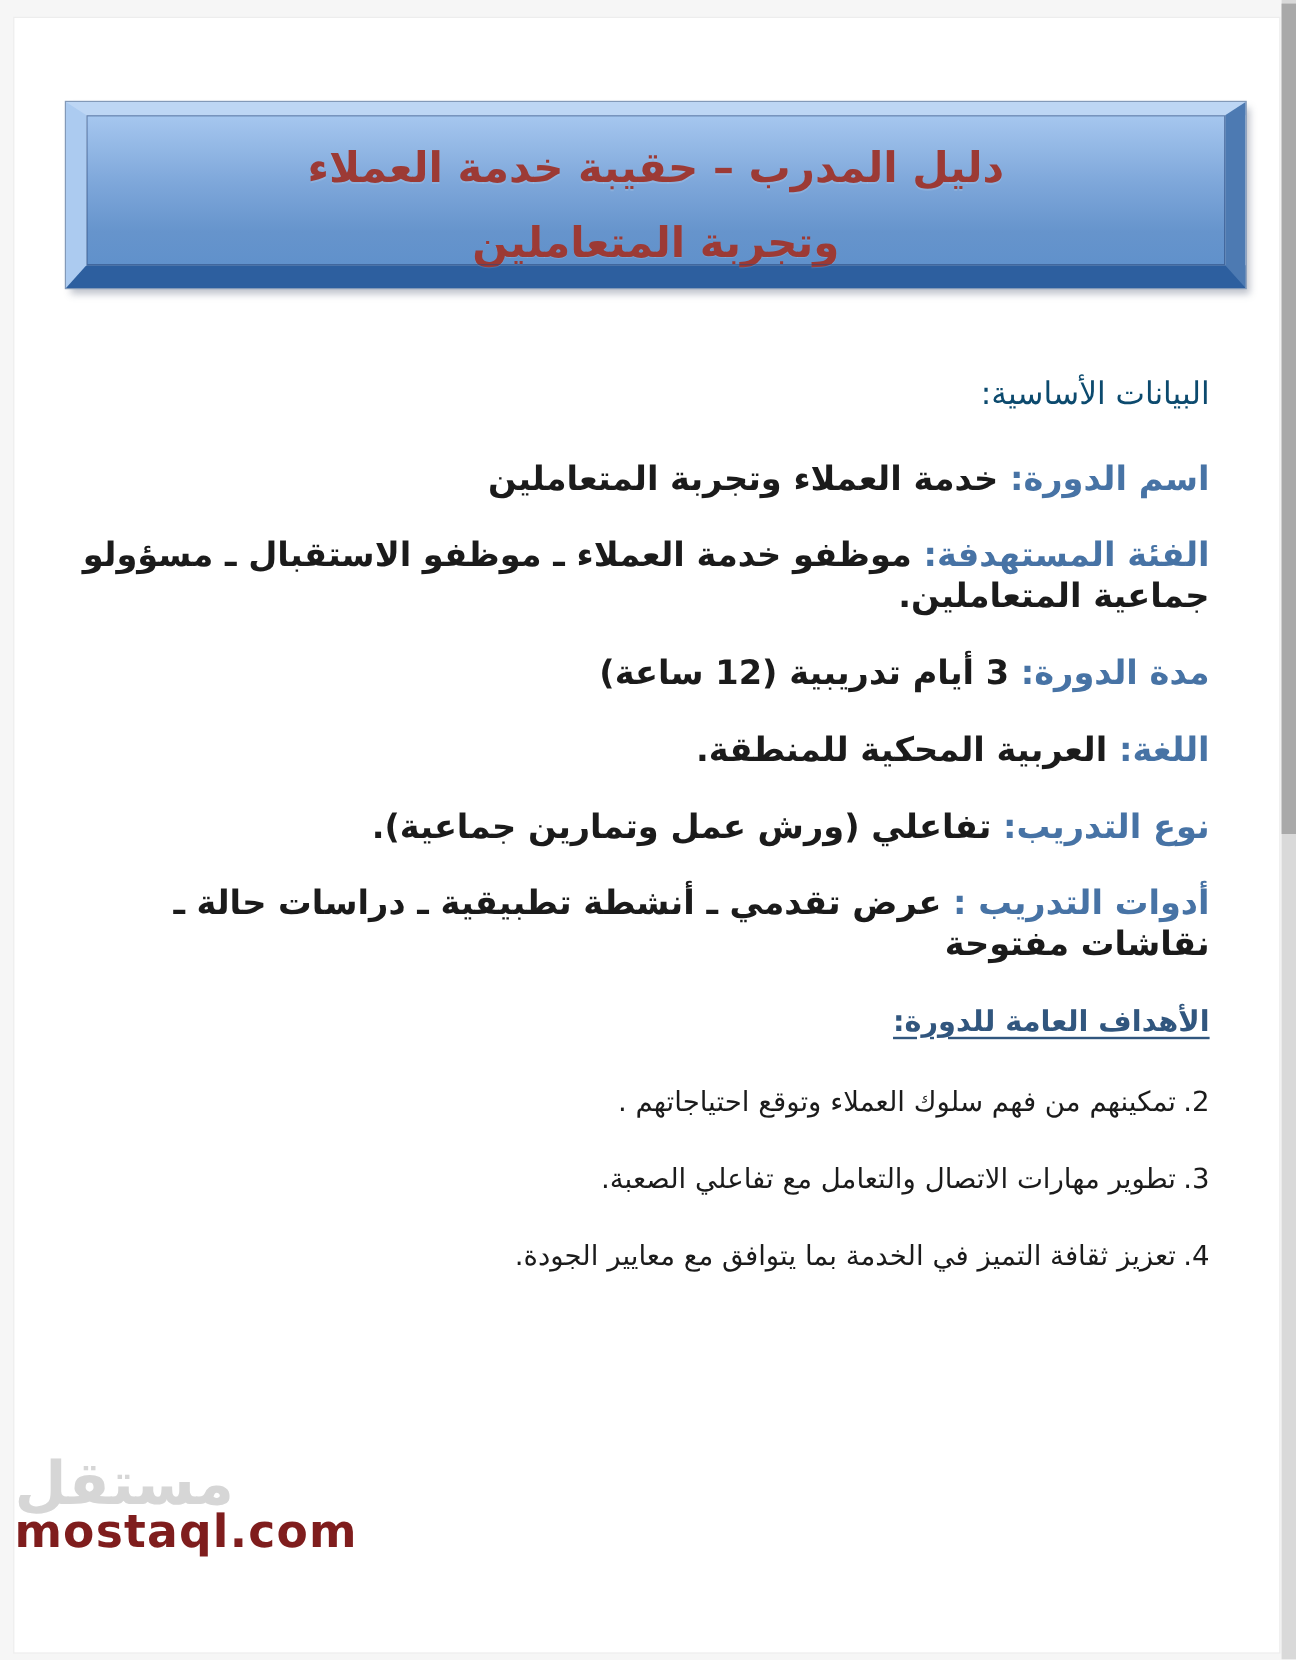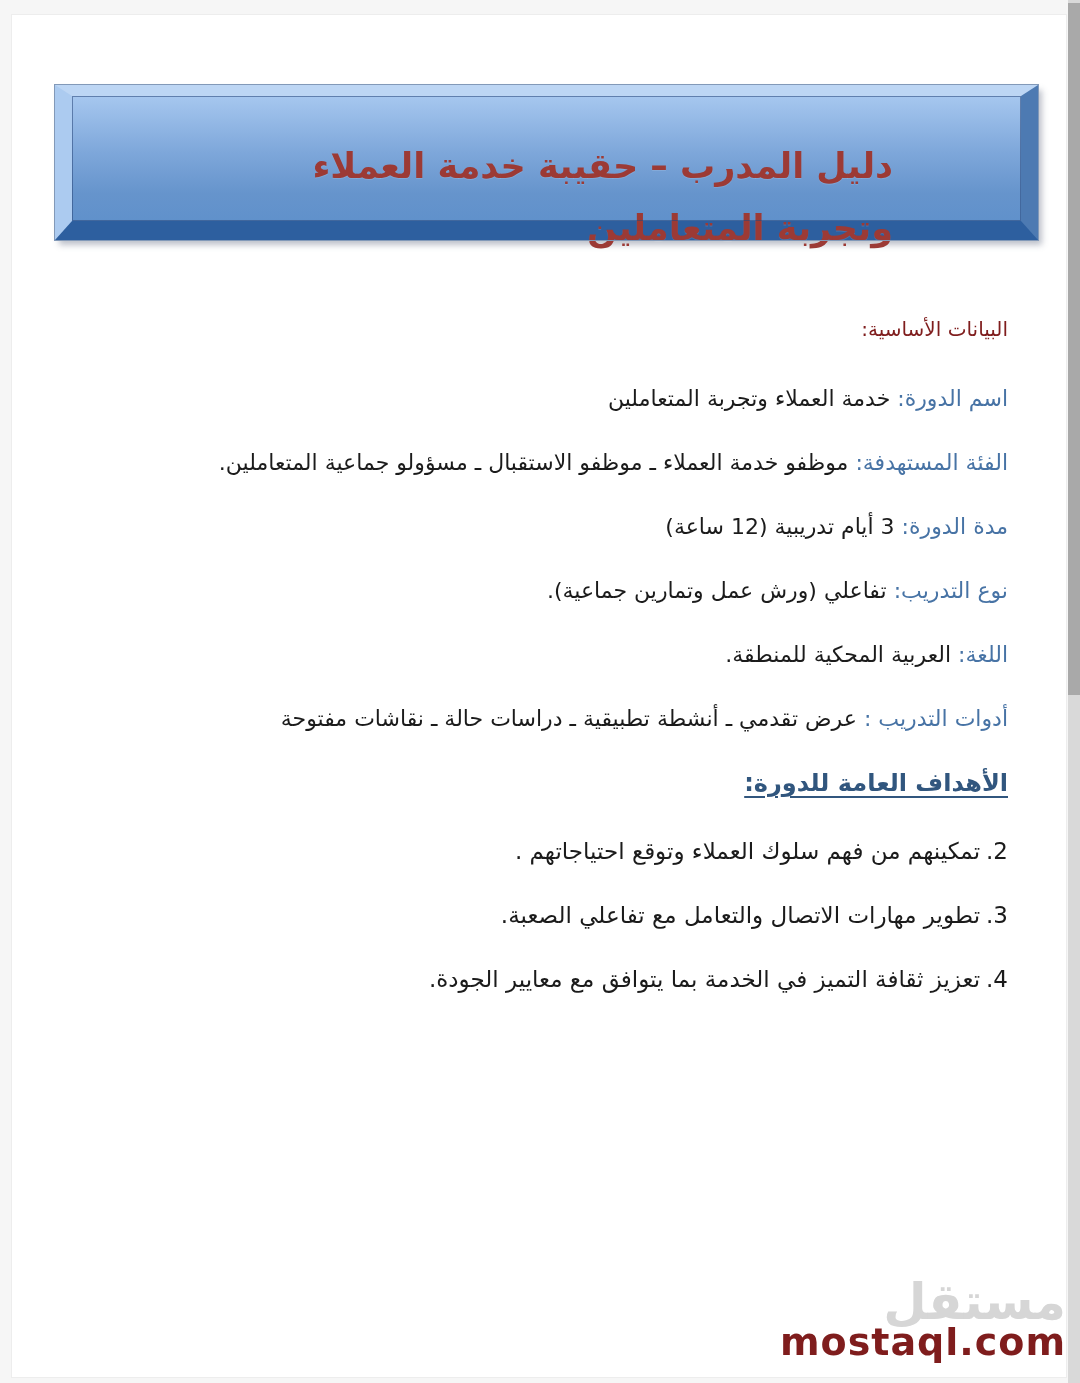--- a/index.html
+++ b/index.html
@@ -44,46 +44,46 @@
   }
   .banner::before {
     content: "";
     position: absolute;
     inset: 0;
     border: 1px solid rgba(40,70,120,0.55);
     pointer-events: none;
   }
   .banner-title {
     direction: rtl;
-    text-align: right;
+    text-align: center;
     padding: 14px 128px 0 128px;
     font-size: 35px;
     font-weight: bold;
     line-height: 62px;
     color: #9c3a35;
     text-shadow: 0 1px 0 rgba(255,255,255,0.12);
-    margin-top: 25px;
   }
   
   .content {
     direction: rtl;
     text-align: right;
     padding: 72px 58px 0 40px;
     color: #1b1b1b;
   }
   .content p { margin: 0 0 30px 0; }
   .section-heading {
-    font-size: 20px;
-    line-height: 34px;
-    color: #7f1d1d;
+    font-size: 26px;
+    line-height: 34px;
+    color: #0c4a6e;
     margin-bottom: 36px !important;
   }
   .field {
-    font-size: 22px;
-    line-height: 34px;
+    font-size: 28px;
+    line-height: 34px;
+    font-weight: bold;
   }
   .field .label { color: #4773a5; }
   .field .value { color: #1b1b1b; }
   .objectives-heading {
     font-size: 24px;
     line-height: 34px;
     font-weight: bold;
     color: #31567e;
     text-decoration: underline;
     text-underline-offset: 5px;
@@ -95,22 +95,22 @@
     line-height: 34px;
     margin: 0 0 30px 0;
     color: #1b1b1b;
   }
   .obj .num { margin-left: 6px; }
   
   .watermark {
     position: absolute;
     left: 0;
     right: 0;
-    top: 1262px;
-    text-align: right;
+    top: 1196px;
+    text-align: left;
     pointer-events: none;
   }
   .wm-logo {
     font-size: 50px;
     font-weight: bold;
     color: #d6d6d6;
     line-height: 50px;
   }
   .wm-domain {
     font-size: 38px;
@@ -162,27 +162,27 @@
         <span class="label">الفئة المستهدفة:</span>
         <span class="value">موظفو خدمة العملاء ـ موظفو الاستقبال ـ مسؤولو جماعية المتعاملين.</span>
       </p>
 
       <p class="field">
         <span class="label">مدة الدورة:</span>
         <span class="value">3 أيام تدريبية (12 ساعة)</span>
       </p>
 
       <p class="field">
+        <span class="label">اللغة:</span>
+        <span class="value">العربية المحكية للمنطقة.</span>
+      </p>
+
+      <p class="field">
         <span class="label">نوع التدريب:</span>
         <span class="value">تفاعلي (ورش عمل وتمارين جماعية).</span>
-      </p>
-
-      <p class="field">
-        <span class="label">اللغة:</span>
-        <span class="value">العربية المحكية للمنطقة.</span>
       </p>
 
       <p class="field">
         <span class="label">أدوات التدريب :</span>
         <span class="value">عرض تقدمي ـ أنشطة تطبيقية ـ دراسات حالة ـ نقاشات مفتوحة</span>
       </p>
 
       <p class="objectives-heading">الأهداف العامة للدورة:</p>
 
 

